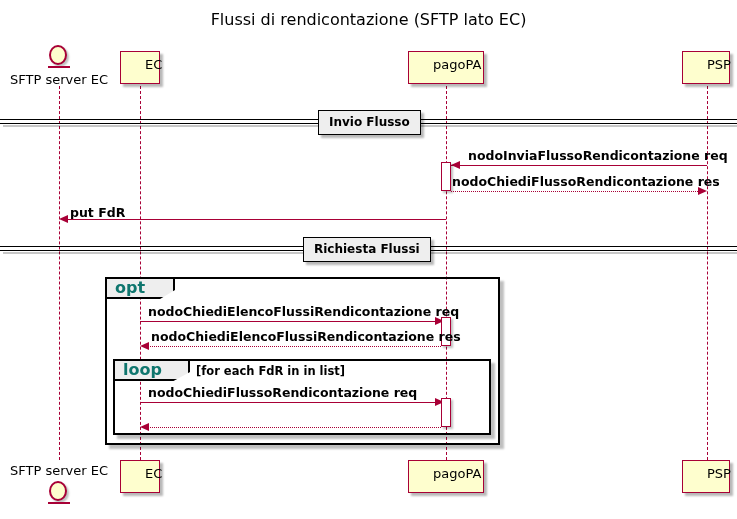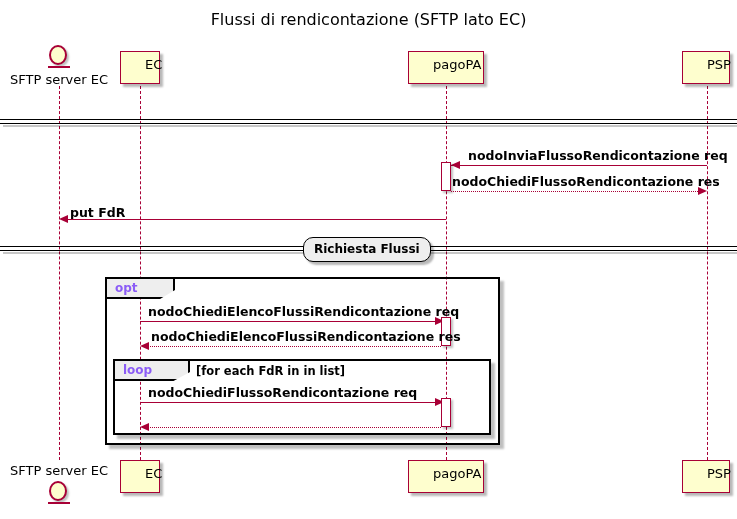--- a/index.html
+++ b/index.html
@@ -174,23 +174,23 @@
     border: 2px solid #000000;
     background: transparent;
     box-shadow: 4px 4px 2px rgba(0,0,0,0.25);
     box-sizing: border-box;
   }
   .fragment-tab {
     position: absolute;
     background: #EEEEEE;
     border-right: 2px solid #000000;
     border-bottom: 2px solid #000000;
-    font-size: 12px;
-    font-weight: bold;
-    color: #8b5cf6;
+    font-size: 16px;
+    font-weight: bold;
+    color: #0f766e;
     padding: 2px 22px 3px 8px;
     box-sizing: border-box;
     white-space: nowrap;
     clip-path: polygon(0 0, 100% 0, 100% 55%, 78% 100%, 0 100%);
     line-height: 14px;
   }
   .fragment-guard {
     position: absolute;
     font-size: 11.5px;
     font-weight: bold;
@@ -220,41 +220,42 @@
 
   <div class="participant" style="left:408px; top:51px; width:76px; height:33px;">pagoPA</div>
 
   <div class="participant" style="left:682px; top:51px; width:48px; height:33px;">PSP</div>
 
   <div class="divider-lines" style="top:119px;">
     <div class="ln a"></div>
     <div class="ln b"></div>
     <div class="shadow"></div>
   </div>
+  <div class="divider-box" style="left:318px; top:110px;">Invio Flusso</div>
 
   <div class="msg-label" style="left:468px; top:148px;">nodoInviaFlussoRendicontazione req</div>
   <div class="msg-line" style="left:451px; top:165px; width:256px;"></div>
   <div class="arrow-head left" style="left:451px; top:161px;"></div>
 
   <div class="activation" style="left:441px; top:162px; height:29px;"></div>
 
   <div class="msg-label" style="left:452px; top:174px;">nodoChiediFlussoRendicontazione res</div>
   <div class="msg-line dashed" style="left:451px; top:191px; width:247px;"></div>
   <div class="arrow-head right" style="left:698px; top:187px;"></div>
 
   <div class="msg-label" style="left:70px; top:205px;">put FdR</div>
   <div class="msg-line" style="left:64px; top:219px; width:382px;"></div>
   <div class="arrow-head left" style="left:59px; top:215px;"></div>
 
   <div class="divider-lines" style="top:246px;">
     <div class="ln a"></div>
     <div class="ln b"></div>
     <div class="shadow"></div>
   </div>
-  <div class="divider-box" style="left:303px; top:237px;border-radius:10px;">Richiesta Flussi</div>
+  <div class="divider-box" style="left:303px; top:237px;">Richiesta Flussi</div>
 
   <div class="fragment" style="left:105px; top:277px; width:395px; height:168px;"></div>
   <div class="fragment-tab" style="left:107px; top:279px; width:68px; height:20px;">opt</div>
 
   <div class="msg-label" style="left:148px; top:304px;">nodoChiediElencoFlussiRendicontazione req</div>
   <div class="msg-line" style="left:140px; top:321px; width:295px;"></div>
   <div class="arrow-head right" style="left:435px; top:317px;"></div>
 
   <div class="activation" style="left:441px; top:317px; height:29px;"></div>
 

